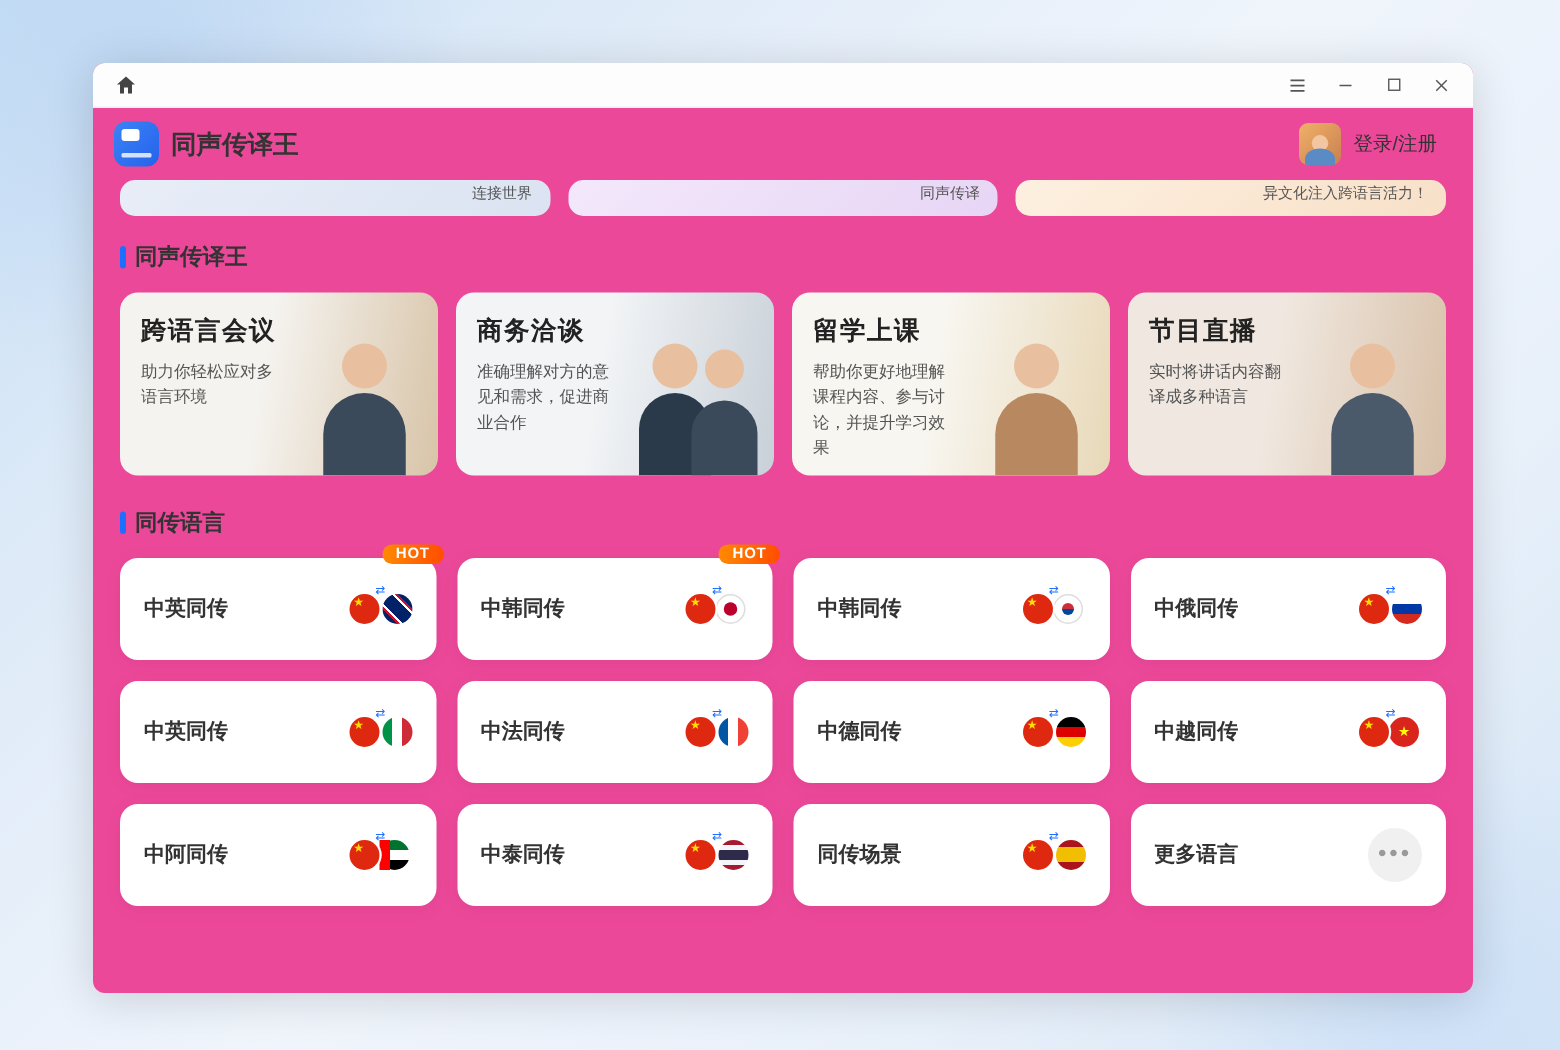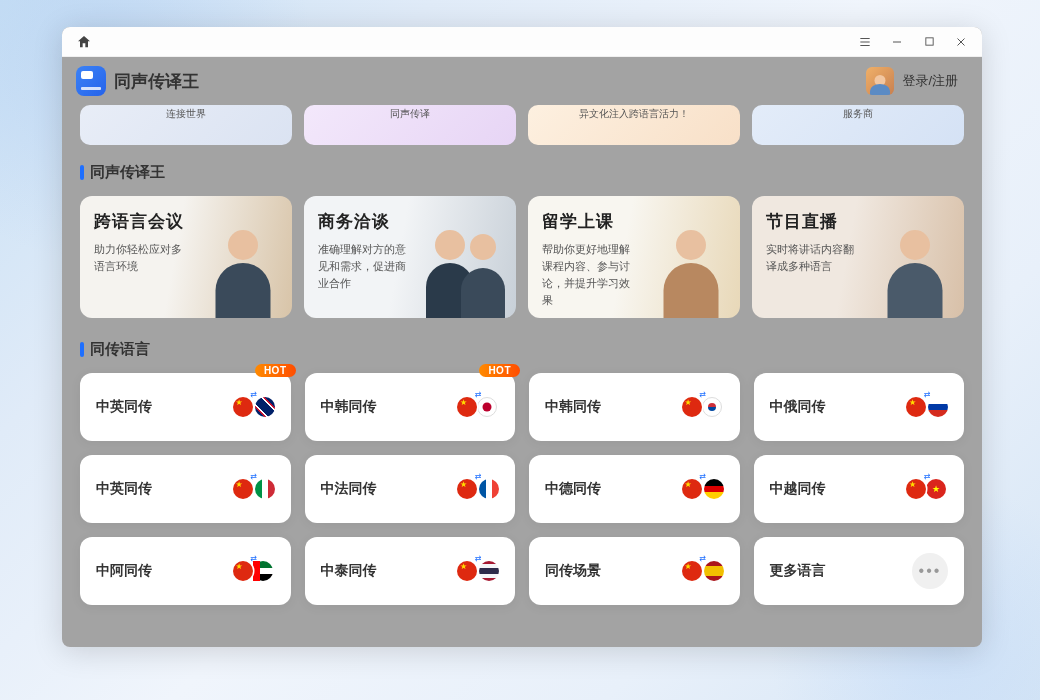--- a/index.html
+++ b/index.html
@@ -10,23 +10,23 @@
   height: 700px;
   overflow: hidden;
   position: relative;
 }
 .bg-deco { position: absolute; inset: 0; overflow: hidden; }
 .bg-deco::before { content: ""; position: absolute; width: 500px; height: 500px; border-radius: 50%; background: radial-gradient(circle, rgba(170, 200, 240, 0.4), transparent 60%); top: -200px; left: -150px; }
 .bg-deco::after { content: ""; position: absolute; width: 400px; height: 400px; border-radius: 50%; background: radial-gradient(circle, rgba(180, 210, 250, 0.35), transparent 60%); bottom: -150px; right: -100px; }
 
 .window {
   position: absolute;
-  left: 62px; top: 27px;
+  left: 62px; top: 42px;
   width: 920px; height: 620px;
-  background: #a3a3a3;
+  background: #ec4899;
   border-radius: 8px;
   box-shadow: 0 4px 30px rgba(0,0,0,0.15);
   display: flex; flex-direction: column;
   overflow: hidden;
 }
 .titlebar {
   height: 30px;
   display: flex; align-items: center; justify-content: space-between;
   padding: 0 12px 0 10px;
   background: #fdfdfd;
@@ -63,23 +63,23 @@
   flex: 1; overflow-y: auto; overflow-x: hidden;
   padding: 0 14px 20px 14px;
   position: relative;
 }
 .content::-webkit-scrollbar { width: 6px; }
 .content::-webkit-scrollbar-thumb { background: #c0c0c0; border-radius: 3px; }
 .content::-webkit-scrollbar-track { background: transparent; }
 
 .top-cards { display: flex; gap: 12px; padding: 0 4px; margin-bottom: 18px; }
 .top-card {
-  flex: 1; height: 40px; border-radius: 10px;
-  display: flex; align-items: flex-start; justify-content: center;
-  padding: 2px 24px;
+  flex: 1; height: 24px; border-radius: 10px;
+  display: flex; align-items: flex-start; justify-content: flex-end;
+  padding: 2px 12px;
   font-size: 10px; color: #555;
   position: relative; overflow: hidden;
 }
 .tc1 { background: linear-gradient(135deg, #e8edf7, #dbe3f2); }
 .tc2 { background: linear-gradient(135deg, #f3e8fb, #e7d5f5); }
 .tc3 { background: linear-gradient(135deg, #fdf0e0, #f8e0c8); }
 .tc4 { background: linear-gradient(135deg, #e3ecf9, #d5e2f5); }
 
 .section-title {
   display: flex; align-items: center; gap: 6px;
@@ -221,23 +221,20 @@
     <div class="top-cards">
       <div class="top-card tc1">
           <span>连接世界</span>
         </div>
       <div class="top-card tc2">
           <span>同声传译</span>
         </div>
       <div class="top-card tc3">
           <span>异文化注入跨语言活力！</span>
         </div>
-      <div class="top-card tc4">
-          <span>服务商</span>
-        </div>
     </div>
 
     <div class="section-title">
       <span>同声传译王</span>
     </div>
 
     <div class="scene-cards">
       <div class="scene-card sc1">
         <div class="scene-title">跨语言会议</div>
         <div class="scene-desc">助力你轻松应对多语言环境</div>

